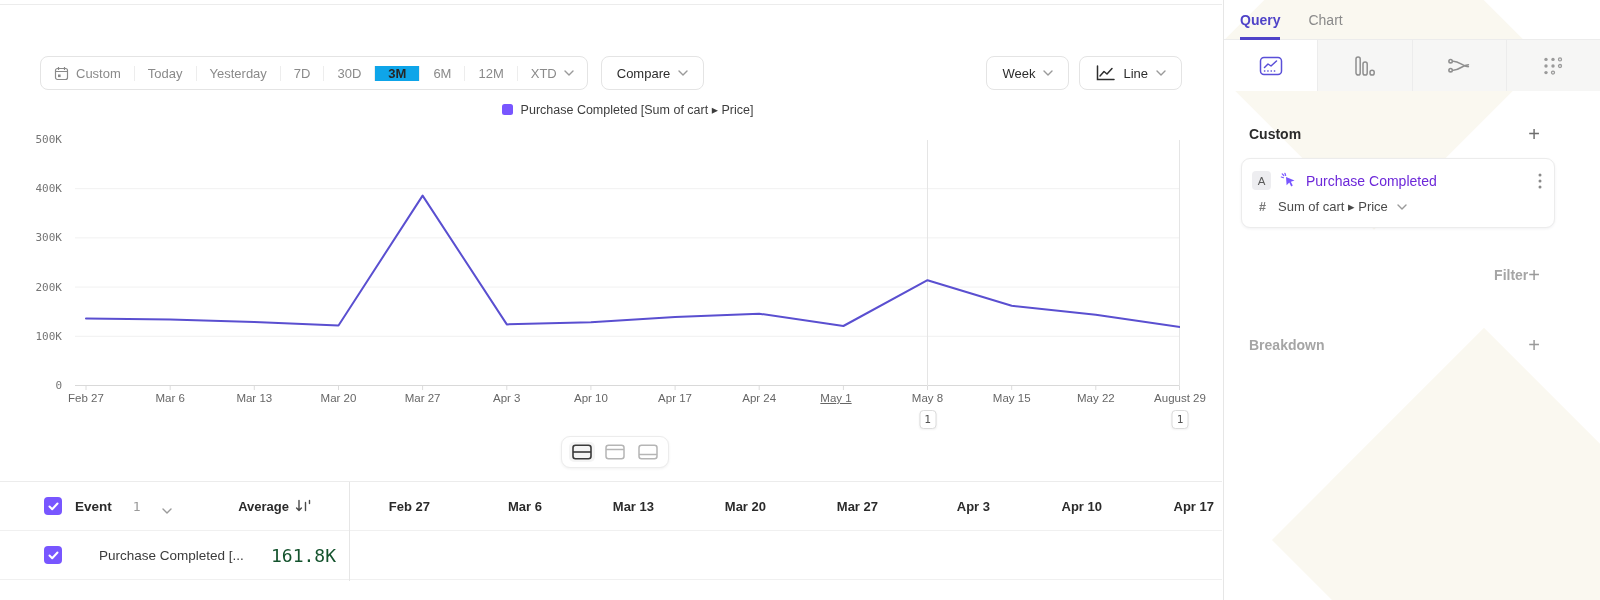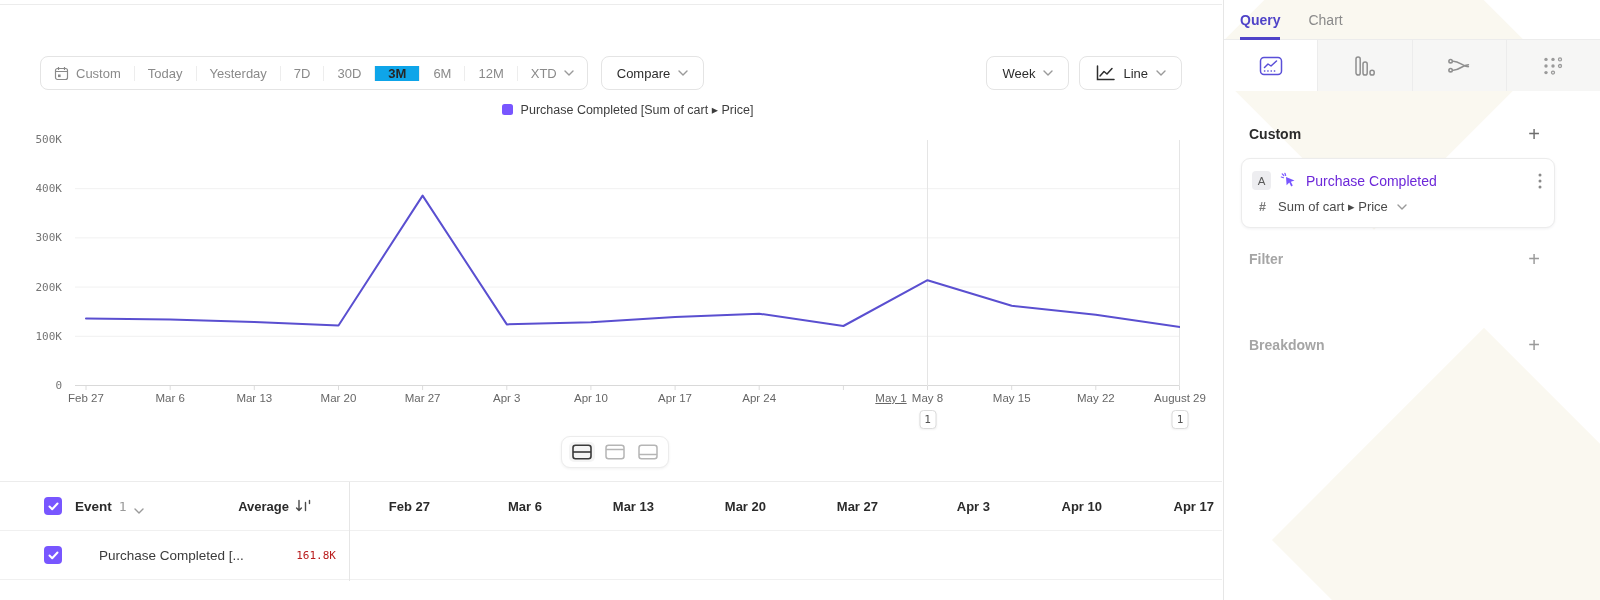--- a/index.html
+++ b/index.html
@@ -39,21 +39,21 @@
 
   
   .divider-h{position:absolute;top:481px;left:0;width:1222px;height:1px;background:#ececec;}
   .table{position:absolute;top:482px;left:0;width:1222px;height:118px;overflow:hidden;}
   .t-line{display:flex;align-items:center;height:49px;border-bottom:1px solid #f0f0f0;}
   .t-name{width:250px;display:flex;align-items:center;padding-left:44px;gap:13px;overflow:hidden;white-space:nowrap;}
   .t-avg{width:100px;display:flex;justify-content:flex-end;align-items:center;gap:6px;padding-right:14px;}
   .t-dates{display:flex;}
   .t-dcell{width:112px;text-align:right;padding-right:8px;flex:none;white-space:nowrap;}
   .t-head-txt{font-weight:bold;font-size:13px;color:#2b2b2b;}
-  .t-val{font-size:11px;color:#b91c1c;}
+  .t-val{font-size:18px;color:#14532d;}
   .t-vline{position:absolute;left:349px;top:0;width:1px;height:99px;background:#e6e6e6;}
   .cb{width:18px;height:18px;border-radius:4px;display:flex;align-items:center;justify-content:center;flex:none;cursor:pointer;}
   .evt-label{font-weight:bold;font-size:13.5px;color:#2b2b2b;}
   .evt-count{font-size:13px;color:#9a9a9a;}
   .row-name{font-size:13.5px;color:#3b3b3b;margin-left:24px;}
 
   
   .panel{position:absolute;left:1223px;top:0;width:377px;height:600px;border-left:1px solid #e6e6e6;background:#fff;overflow:hidden;}
   .wm{position:absolute;background:rgba(246,242,228,.55);transform:rotate(45deg);z-index:0;}
   .panel-tabs{position:relative;z-index:1;height:40px;border-bottom:1px solid #ececec;display:flex;gap:28px;padding-left:16px;align-items:center;background:transparent;}
@@ -201,21 +201,21 @@
   <div id="x-labels">
       <div class="xlabel" style="left: 46px;">Feb 27</div>
       <div class="xlabel" style="left: 130.154px;">Mar 6</div>
       <div class="xlabel" style="left: 214.308px;">Mar 13</div>
       <div class="xlabel" style="left: 298.462px;">Mar 20</div>
       <div class="xlabel" style="left: 382.615px;">Mar 27</div>
       <div class="xlabel" style="left: 466.769px;">Apr 3</div>
       <div class="xlabel" style="left: 550.923px;">Apr 10</div>
       <div class="xlabel" style="left: 635.077px;">Apr 17</div>
       <div class="xlabel" style="left: 719.231px;">Apr 24</div>
-      <div class="xlabel" style="left: 851px; text-decoration: underline;">May 1</div>
+      <div class="xlabel" style="left: 796px; text-decoration: underline;">May 1</div>
       <div class="xlabel" style="left: 887.538px;">May 8</div>
       <div class="xlabel" style="left: 971.692px;">May 15</div>
       <div class="xlabel" style="left: 1055.85px;">May 22</div>
       <div class="xlabel" style="left: 1140px;">August 29</div>
     </div>
   <div id="badges">
       <div class="anno-badge mono" style="left: 927.538px;">1</div>
       <div class="anno-badge mono" style="left: 1180px;">1</div>
     </div>
 
@@ -242,21 +242,21 @@
 
   <div class="divider-h"></div>
   <div class="table">
     <div class="t-line">
       <div class="t-name">
         <span class="cb" id="cb-head" style="background: rgb(120, 86, 255);">
             <svg width="11" height="9" viewBox="0 0 11 9" fill="none" stroke="#fff" stroke-width="2" stroke-linecap="round" stroke-linejoin="round">
               <path d="M1.5 4.5l2.7 2.7L9.5 1.5"></path>
             </svg>
           </span>
-        <span style="display:flex;align-items:flex-end;gap:7px">
+        <span style="display:flex;align-items:flex-end;gap:21px">
           <span class="evt-label">Event</span>
           <span class="evt-count mono">1</span>
           <span class="chev">
               <svg width="10" height="6" viewBox="0 0 10 6" fill="none">
                 <path d="M1 1l4 4 4-4" stroke="currentColor" stroke-width="1.4" stroke-linecap="round" stroke-linejoin="round"></path>
               </svg>
             </span>
         </span>
       </div>
       <div class="t-avg">
@@ -379,21 +379,21 @@
         <span class="mc-hash">#</span>
         <span>Sum of cart ▸ Price</span>
         <span class="chev">
             <svg width="10" height="6" viewBox="0 0 10 6" fill="none">
               <path d="M1 1l4 4 4-4" stroke="currentColor" stroke-width="1.4" stroke-linecap="round" stroke-linejoin="round"></path>
             </svg>
           </span>
       </div>
     </div>
 
-    <div class="p-head dim" style="top:249px;">
+    <div class="p-head dim" style="top:265px;justify-content:flex-end;">
       <span class="p-title">Filter</span>
       <span class="p-plus">+</span>
     </div>
     <div class="p-head dim" style="top:335px;">
       <span class="p-title">Breakdown</span>
       <span class="p-plus">+</span>
     </div>
   </div>
 </div>
 

